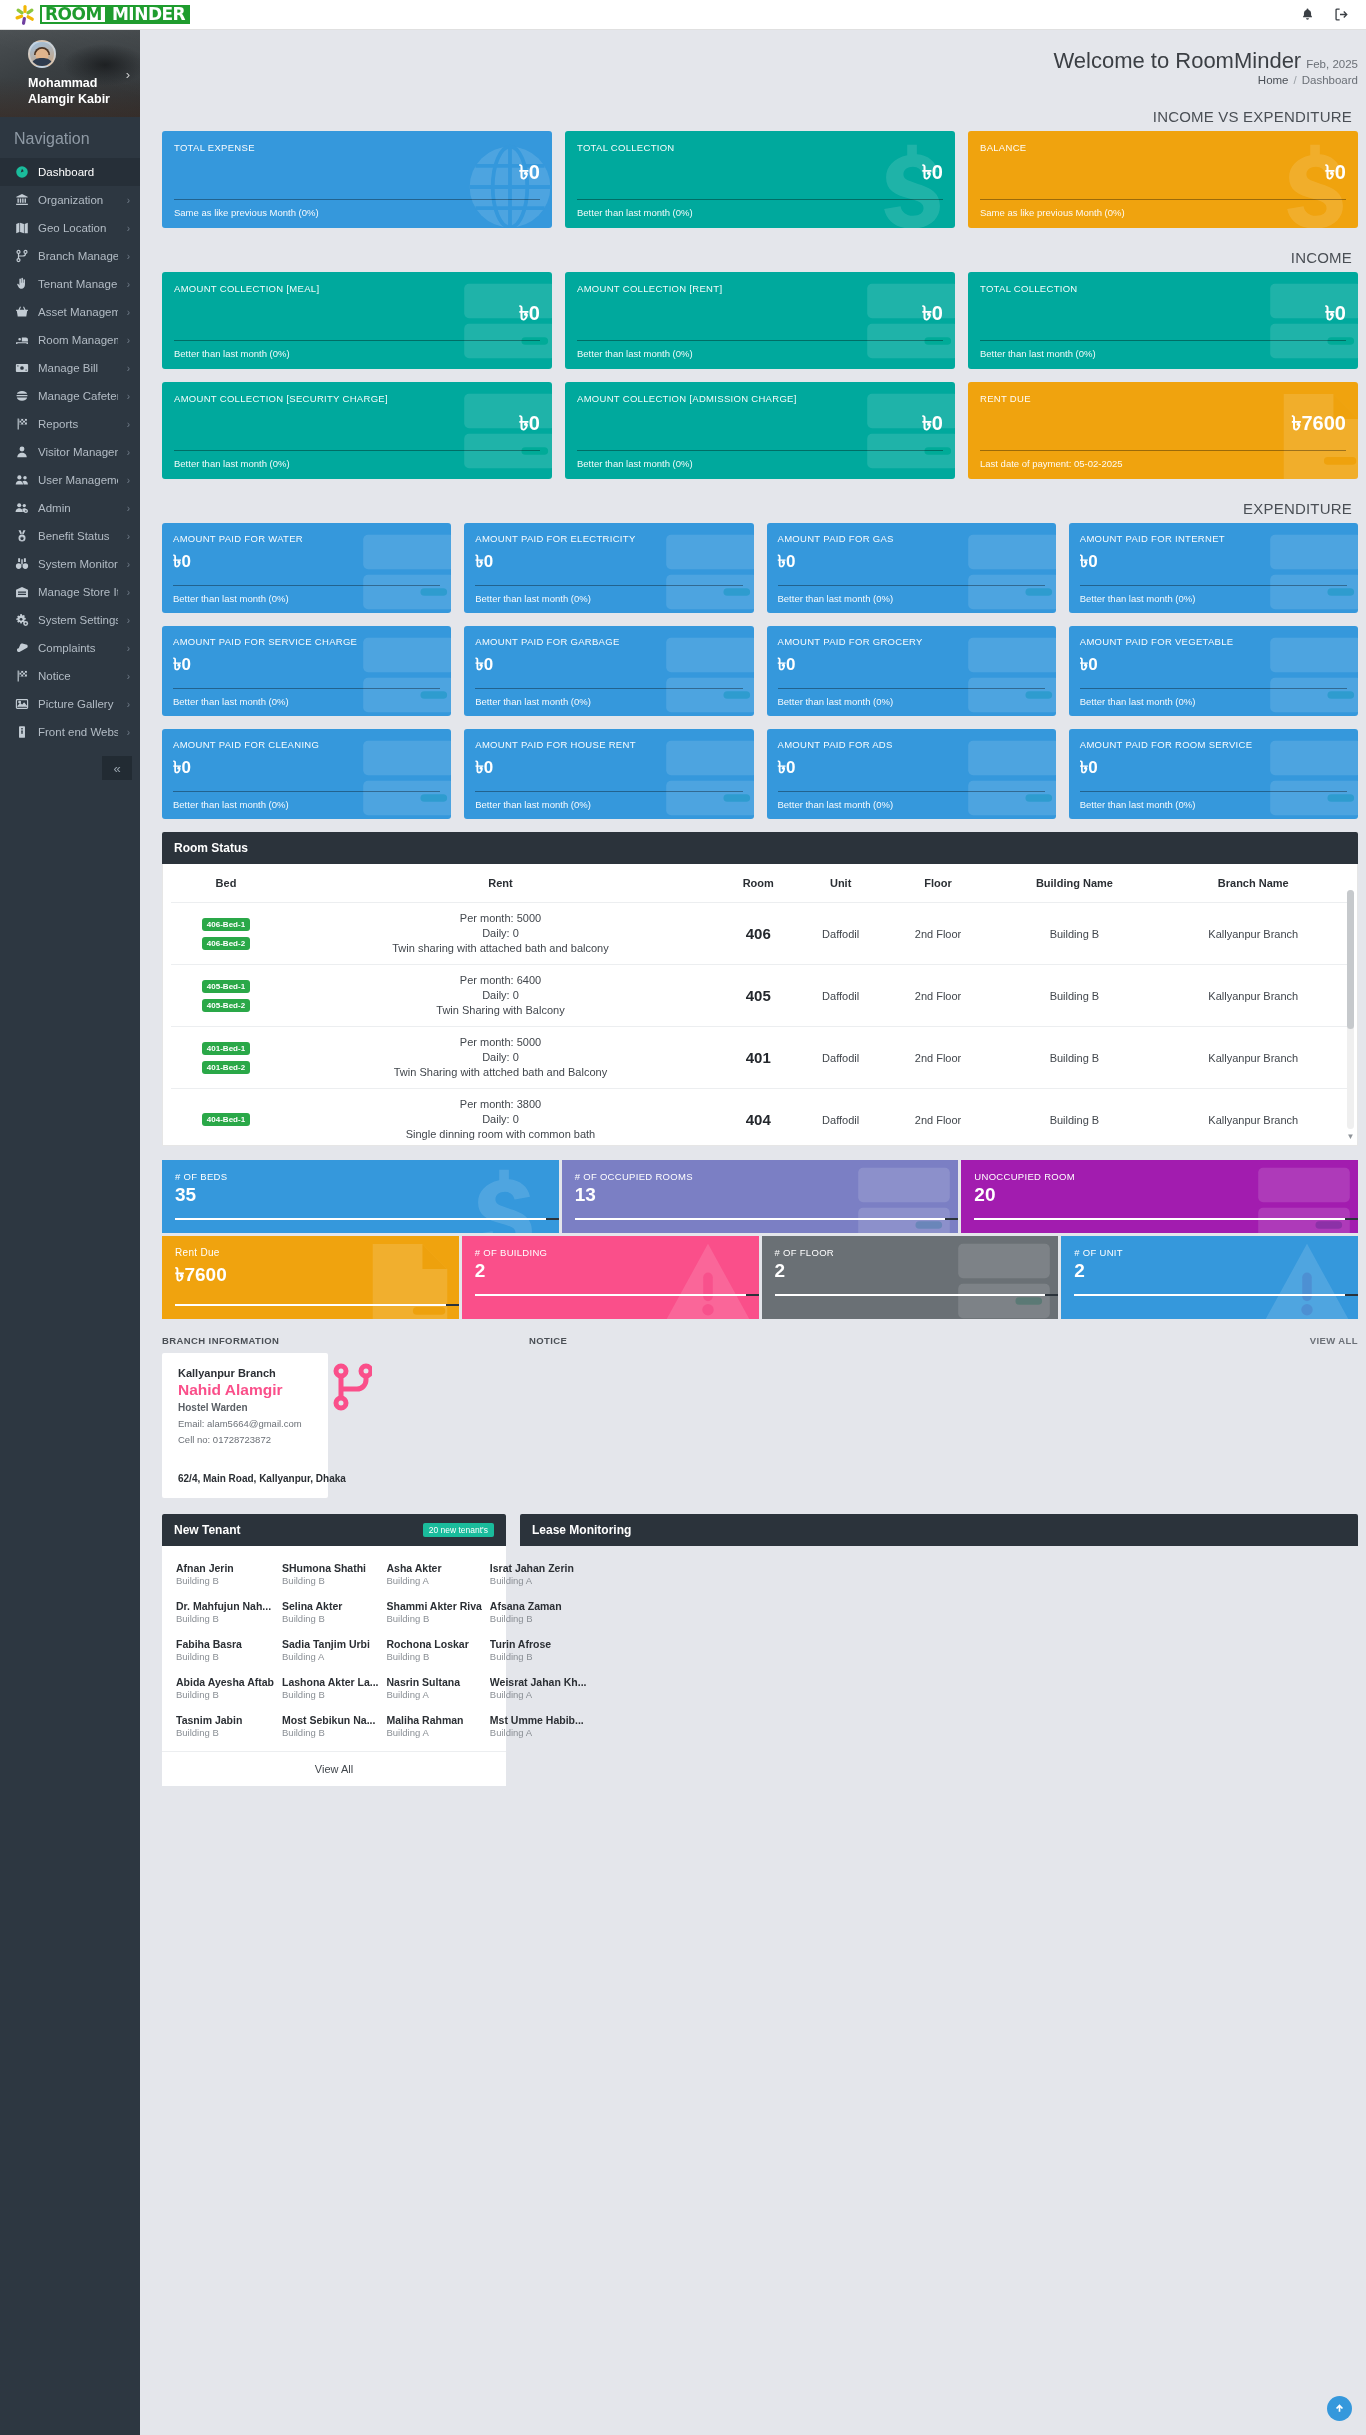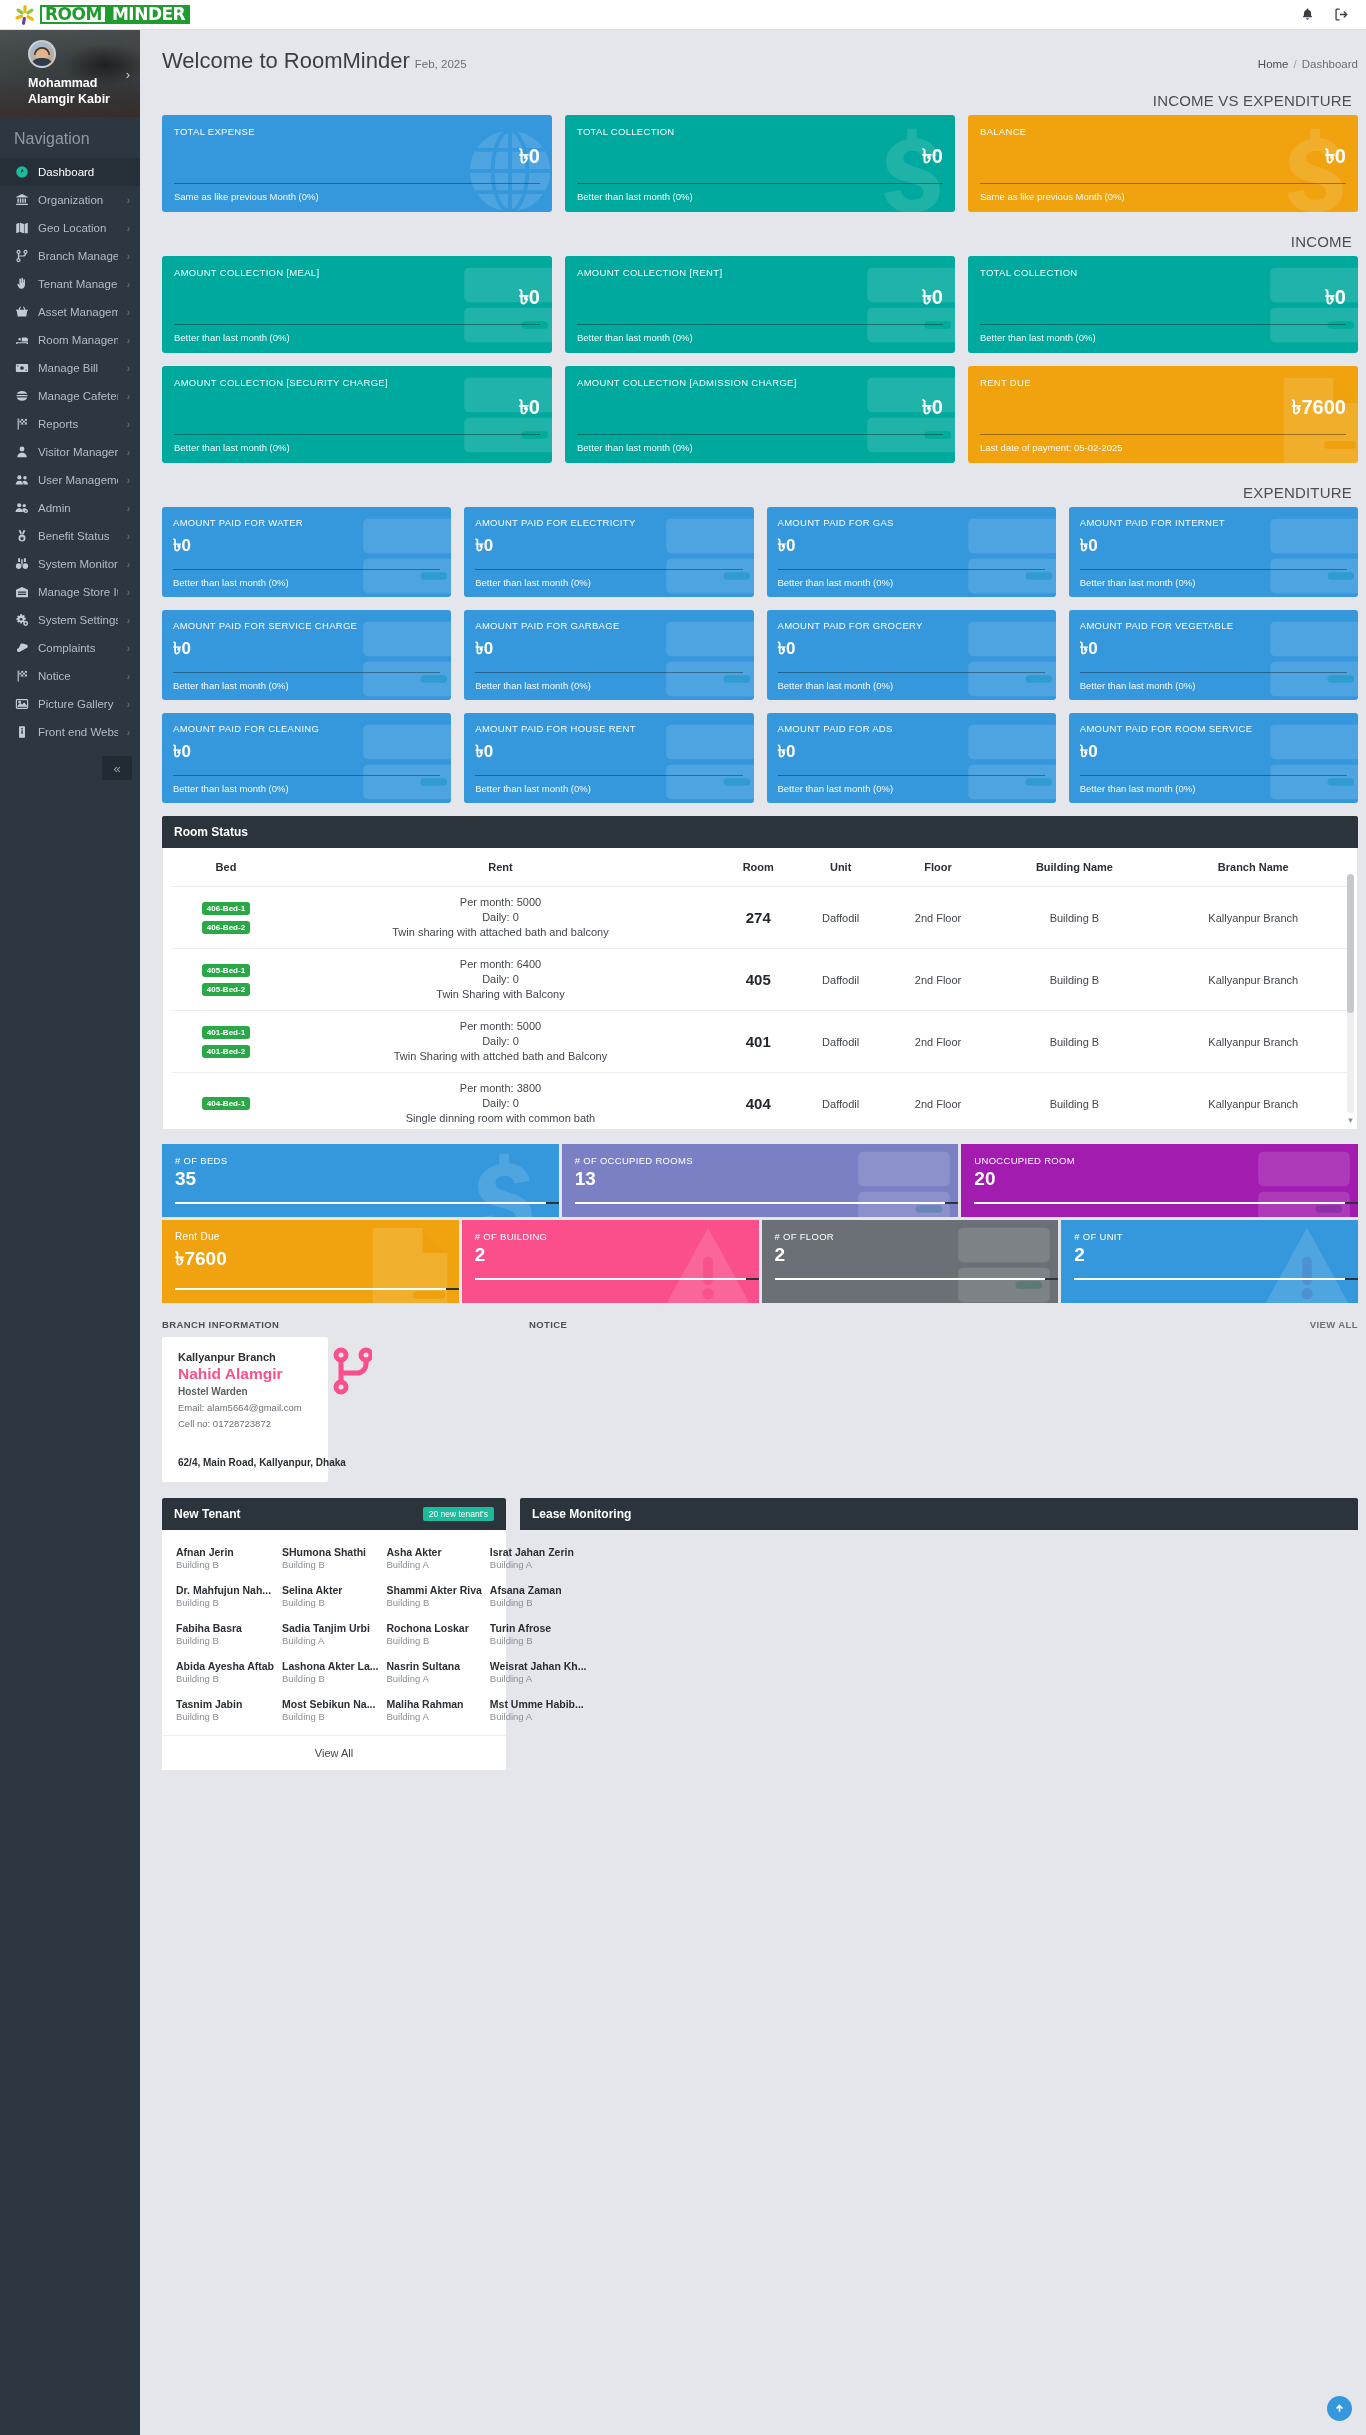--- a/index.html
+++ b/index.html
@@ -68,21 +68,21 @@
   .nav-item.active .ni-icon { color: #1abc9c; }
   .nav-item .ni-label { flex: 1; white-space: nowrap; overflow: hidden; text-overflow: clip; }
   .nav-item .ni-caret { color: #6f7b87; font-size: 10px; }
   .nav-collapse {
     margin: 10px 0 0 auto; width: 30px; height: 24px; background: #222b33; color: #98a3ad;
     display: flex; align-items: center; justify-content: center; font-size: 13px; cursor: pointer; margin-right: 8px;
   }
 
   
   .main { flex: 1; padding: 0 8px 0 22px; }
-  .page-head { display: flex; align-items: flex-end; padding: 18px 0 10px; }
+  .page-head { display: flex; align-items: flex-end; padding: 18px 0 10px; flex-direction: column; }
   .page-title { font-size: 22px; font-weight: normal; color: #3b3f44; }
   .page-title .month { font-size: 11.5px; color: #6b7077; margin-left: 5px; }
   .breadcrumb { margin-left: auto; font-size: 11.5px; color: #6b7077; padding-bottom: 4px; }
   .breadcrumb a { color: #4b5057; text-decoration: none; }
   .breadcrumb .sep { margin: 0 5px; color: #9aa0a6; }
 
   .section-label { text-align: right; font-size: 15px; color: #4a4f55; padding: 8px 6px 6px 0; letter-spacing: .2px; }
 
   .grid { display: flex; gap: 13px; margin-bottom: 13px; }
   .card {
@@ -762,21 +762,21 @@
               <tr>
                 <td>
                   <div><span class="bedchip">406-Bed-1</span></div>
                   <div><span class="bedchip">406-Bed-2</span></div>
                 </td>
                 <td>
                   <div class="rent-line">Per month: 5000</div>
                   <div class="rent-line">Daily: 0</div>
                   <div class="rent-line">Twin sharing with attached bath and balcony</div>
                 </td>
-                <td><span class="roomno">274</span></td>
+                <td><span class="roomno">406</span></td>
                 <td>Daffodil</td>
                 <td>2nd Floor</td>
                 <td>Building B</td>
                 <td>Kallyanpur Branch</td>
               </tr>
               <tr>
                 <td>
                   <div><span class="bedchip">405-Bed-1</span></div>
                   <div><span class="bedchip">405-Bed-2</span></div>
                 </td>

